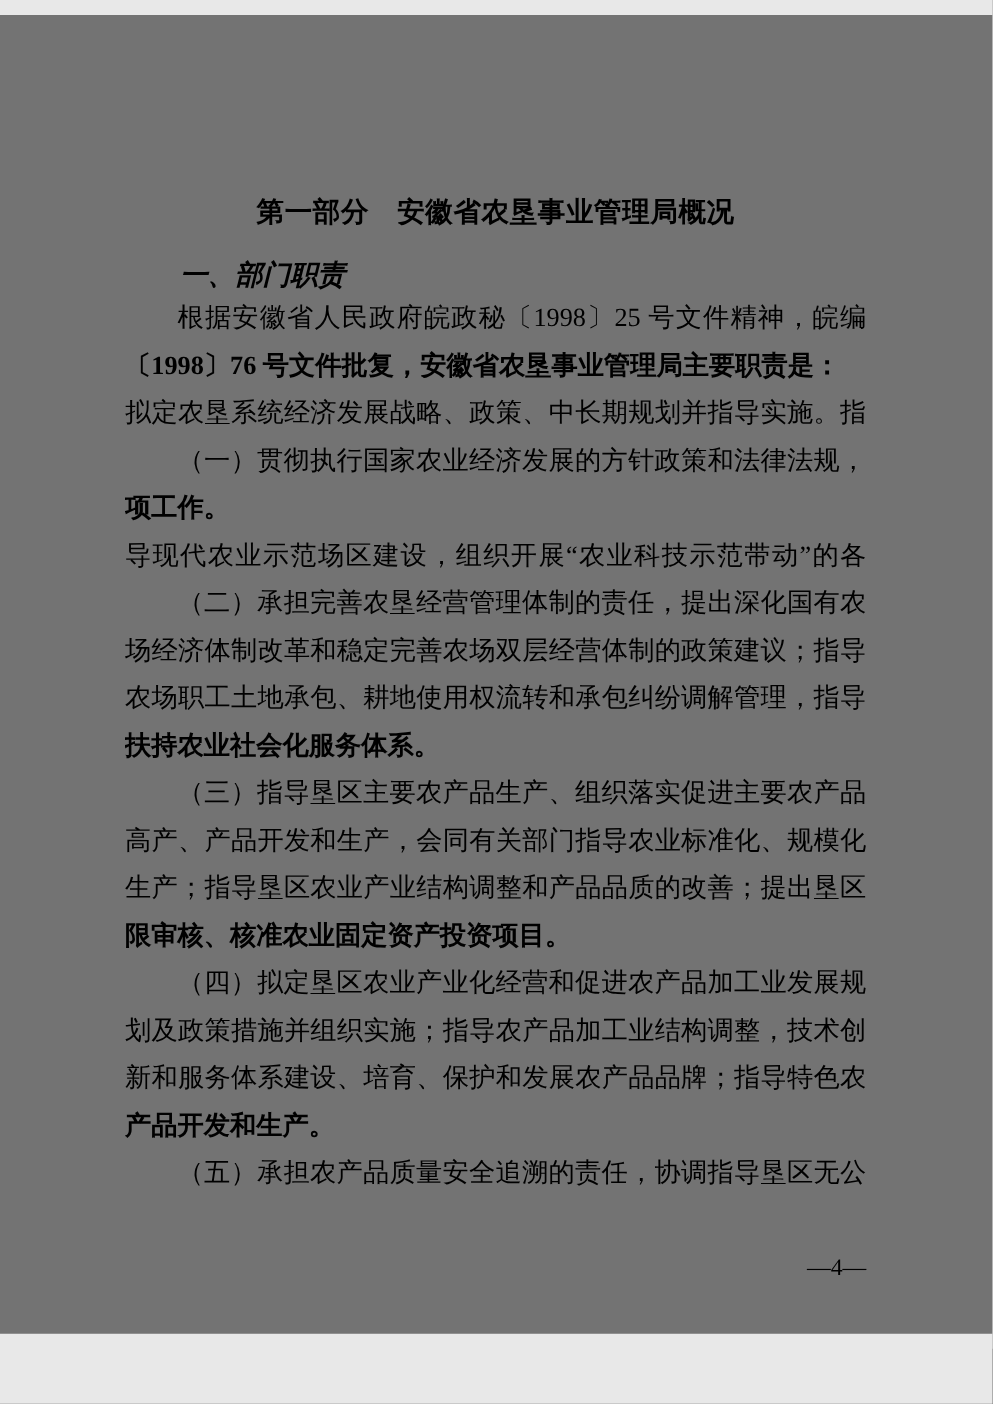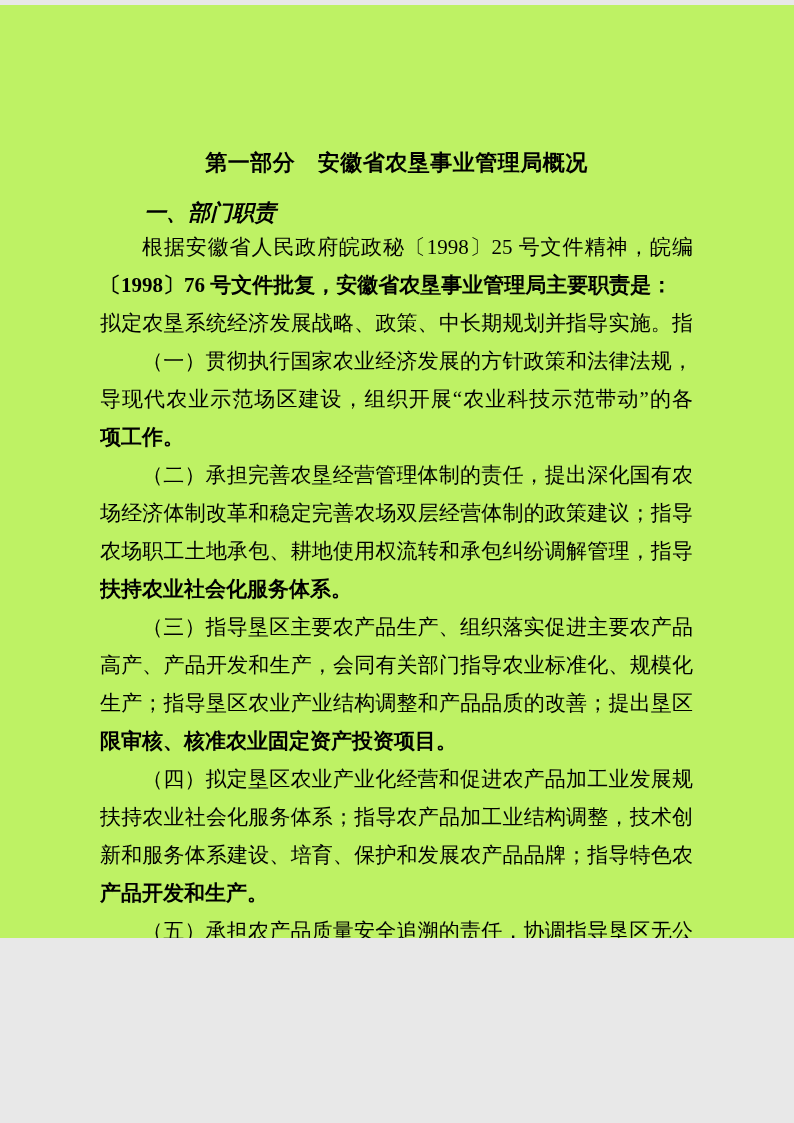--- a/index.html
+++ b/index.html
@@ -1,21 +1,21 @@
 <!DOCTYPE html>
 <html><head>
 <meta charset="utf-8">
 <style>
   html, body { margin: 0; padding: 0; background: #e8e8e8; }
   .page {
     position: relative;
     width: 794px;
-    height: 933px;
-    margin: 5px auto;
-    background: #bef264;
+    height: 1055px;
+    margin: 12px auto;
+    background: #737373;
     overflow: hidden;
     color: #000000;
   }
   .content {
     position: absolute;
     left: 100px;
     top: 0;
     width: 593px;
   }
   .doc-title {
@@ -67,35 +67,35 @@
 
     <div class="doc-title">第一部分　安徽省农垦事业管理局概况</div>
 
     <div class="doc-heading">一、部门职责</div>
 
     <div class="ln ind">根据安徽省人民政府皖政秘〔1998〕25 号文件精神，皖编办</div>
     <div class="ln end">〔1998〕76 号文件批复，安徽省农垦事业管理局主要职责是：</div>
 
     <div class="ln">拟定农垦系统经济发展战略、政策、中长期规划并指导实施。指</div>
     <div class="ln ind">（一）贯彻执行国家农业经济发展的方针政策和法律法规，</div>
+    <div class="ln end">项工作。</div>
     <div class="ln">导现代农业示范场区建设，组织开展“农业科技示范带动”的各</div>
-    <div class="ln end">项工作。</div>
 
     <div class="ln ind">（二）承担完善农垦经营管理体制的责任，提出深化国有农</div>
     <div class="ln">场经济体制改革和稳定完善农场双层经营体制的政策建议；指导</div>
     <div class="ln">农场职工土地承包、耕地使用权流转和承包纠纷调解管理，指导</div>
     <div class="ln end">扶持农业社会化服务体系。</div>
 
     <div class="ln ind">（三）指导垦区主要农产品生产、组织落实促进主要农产品</div>
     <div class="ln">高产、产品开发和生产，会同有关部门指导农业标准化、规模化</div>
     <div class="ln">生产；指导垦区农业产业结构调整和产品品质的改善；提出垦区</div>
     <div class="ln end">限审核、核准农业固定资产投资项目。</div>
 
     <div class="ln ind">（四）拟定垦区农业产业化经营和促进农产品加工业发展规</div>
-    <div class="ln">扶持农业社会化服务体系；指导农产品加工业结构调整，技术创</div>
+    <div class="ln">划及政策措施并组织实施；指导农产品加工业结构调整，技术创</div>
     <div class="ln">新和服务体系建设、培育、保护和发展农产品品牌；指导特色农</div>
     <div class="ln end">产品开发和生产。</div>
 
     <div class="ln ind">（五）承担农产品质量安全追溯的责任，协调指导垦区无公</div>
 
   </div>
 
   <div class="page-num">—4—</div>
 </div>
 

